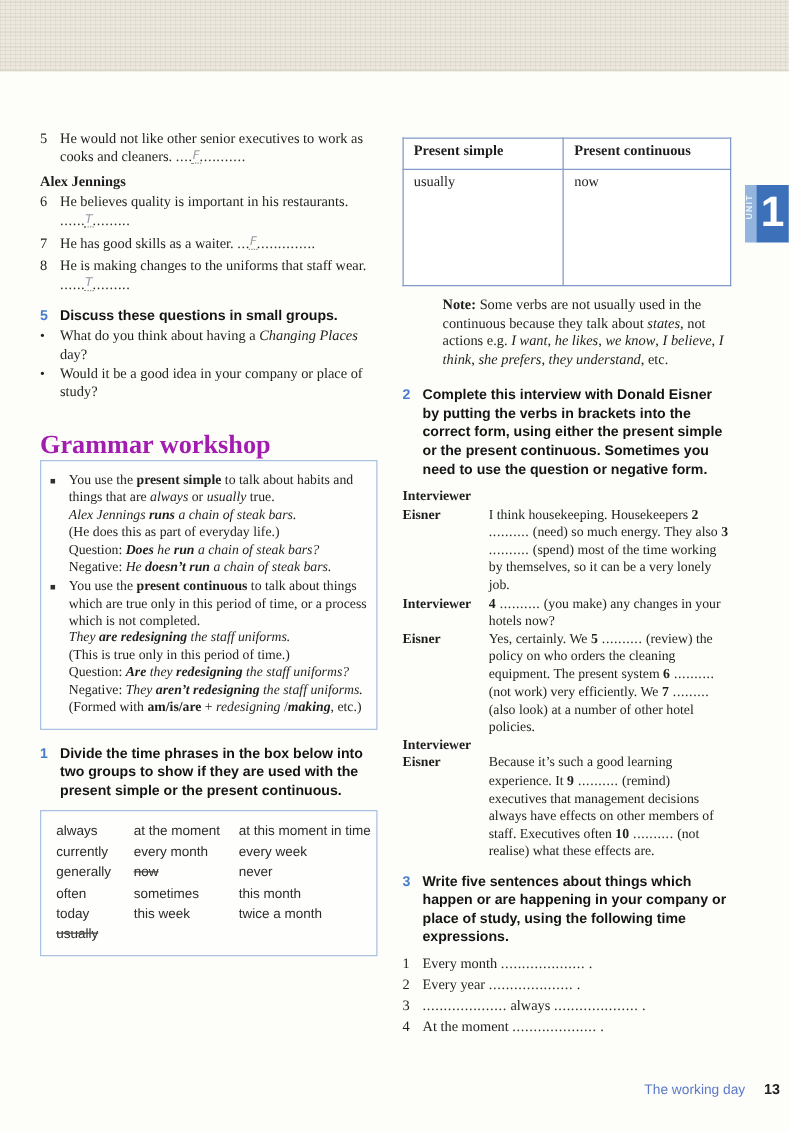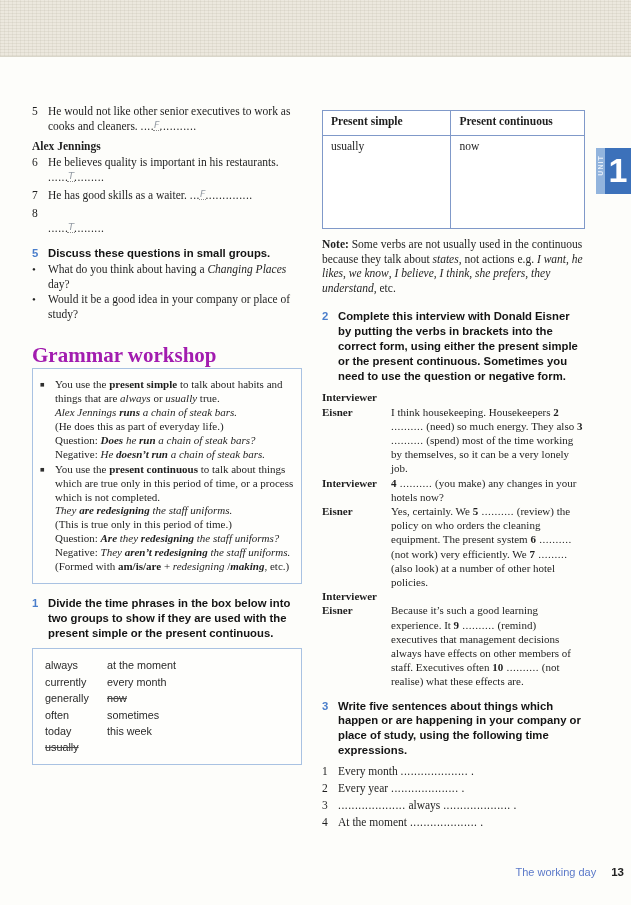--- a/index.html
+++ b/index.html
@@ -95,21 +95,21 @@
   }
   
   .gtable{width:100%;border-collapse:collapse;background:#fff;}
   .gtable th,.gtable td{
     border:1px solid #8099c9;text-align:left;vertical-align:top;
     font-size:11.5px;padding:4px 8px;
   }
   .gtable th{font-weight:bold;height:16px;}
   .gtable td{height:84px;}
   
-  .note{font-size:11.5px;line-height:14.6px;margin-top:8px;}
+  .note{font-size:11.5px;line-height:14.6px;margin-top:8px;margin-left:32px;}
   
   .interview{margin-top:7px;}
   .turn{display:flex;font-size:11px;line-height:14.2px;}
   .speaker{width:69px;flex:none;font-weight:bold;}
   .speech{flex:1;}
   
   .mt6{margin-top:6px;} .mt10{margin-top:10px;}
   .mt14{margin-top:14px;}
   
   .footer{
@@ -144,21 +144,21 @@
   <div class="li serif">
     <div class="li-num">6</div>
     <div class="li-body"><span>He believes quality is important in his restaurants.</span><br><span class="dots">......</span><span class="hw">T</span><span class="dots">.........</span></div>
   </div>
   <div class="li serif">
     <div class="li-num">7</div>
     <div class="li-body"><span>He has good skills as a waiter. </span><span class="dots">...</span><span class="hw">F</span><span class="dots">..............</span></div>
   </div>
   <div class="li serif">
     <div class="li-num">8</div>
-    <div class="li-body"><br><span class="dots">......</span><span class="hw">T</span><span class="dots">.........</span></div>
+    <div class="li-body"><span>He is making changes to the uniforms that staff wear.</span><br><span class="dots">......</span><span class="hw">T</span><span class="dots">.........</span></div>
   </div>
 
   <div class="ex mt10">
     <div class="ex-n">5</div>
     <div class="ex-t">Discuss these questions in small groups.</div>
   </div>
   <div class="bullet-row serif">
     <div class="bullet-dot">•</div>
     <div class="li-body"><span>What do you think about having a </span><span class="i">Changing Places</span><span> day?</span></div>
   </div>
@@ -194,20 +194,27 @@
         <span class="ln">today</span>
         <span class="ln strike">usually</span>
       </div>
     <div>
         <span class="ln">at the moment</span>
         <span class="ln">every month</span>
         <span class="ln strike">now</span>
         <span class="ln">sometimes</span>
         <span class="ln">this week</span>
       </div>
+    <div>
+        <span class="ln">at this moment in time</span>
+        <span class="ln">every week</span>
+        <span class="ln">never</span>
+        <span class="ln">this month</span>
+        <span class="ln">twice a month</span>
+      </div>
   </div>
 
 </div>
 
 <div class="col-right">
 
   <table class="gtable">
     <tbody>
         <tr>
       <th style="width:49%">Present simple</th>

